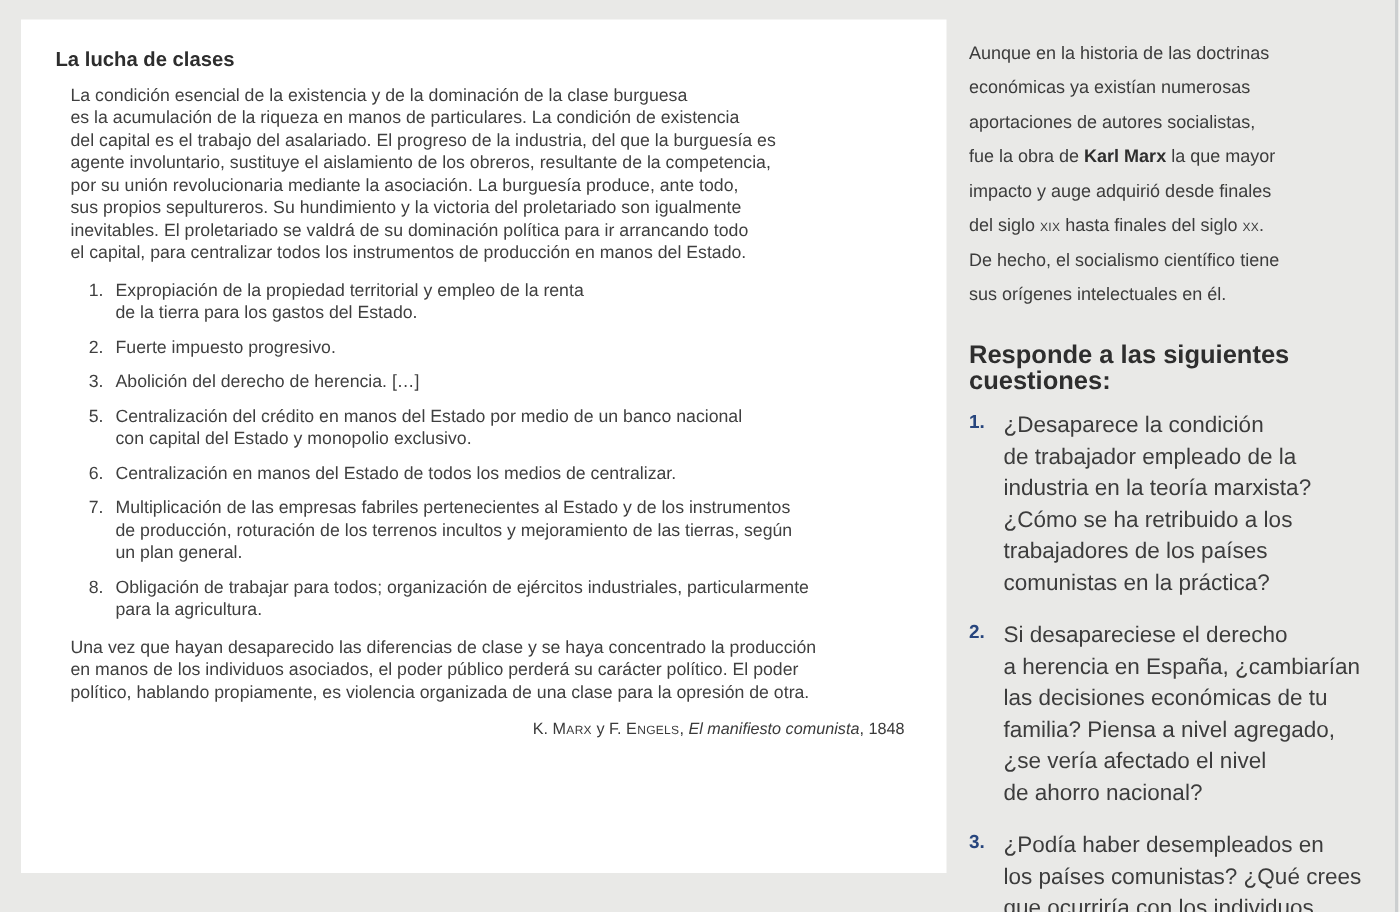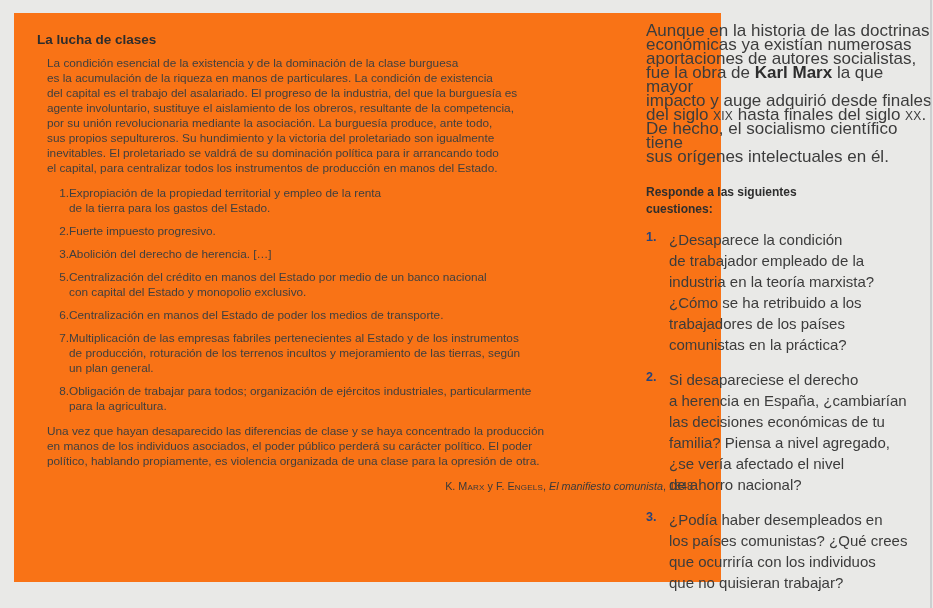--- a/index.html
+++ b/index.html
@@ -6,66 +6,66 @@
   body {
     width: 933px; height: 608px;
     position: relative;
     background: #e9e9e7;
     overflow: hidden;
     font-family: "Liberation Sans", sans-serif;
     color: #3f3f3f;
   }
   .doc-box {
     position: absolute; left: 14px; top: 13px;
-    width: 707px; height: 569px;
+    width: 617px; height: 569px;
     box-sizing: border-box;
-    background: #f97316;
+    background: #ffffff;
     padding: 19px 24px 0 23px;
   }
   .doc-title {
     font-size: 13.5px; font-weight: bold; color: #2d2d2d;
     margin: 0 0 9px 0;
   }
   .body-text {
     font-size: 11.8px; line-height: 15px;
     white-space: pre-line;
     margin: 0 0 10px 10px;
   }
   .measures { margin: 2px 0 10px 0; }
   .measure { display: flex; margin-bottom: 8px; }
   .m-num {
     flex: none; width: 18px; margin-left: 14px;
     text-align: right;
     font-size: 11.8px; line-height: 15px;
   }
   .m-text {
-    margin-left: 0;
+    margin-left: 8px;
     font-size: 11.8px; line-height: 15px;
     white-space: pre-line;
   }
   .citation {
     font-size: 10.8px; line-height: 14px;
     text-align: right;
     margin: 1px 4px 0 0;
     color: #3a3a3a;
   }
   .sc { font-variant: small-caps; letter-spacing: 0.2px; }
   .work { font-style: italic; }
   .sidebar {
     position: absolute; left: 646px; top: 24px; width: 286px;
     color: #3c3c3c;
   }
   .sb-text {
-    font-size: 17px; line-height: 14px;
+    font-size: 12px; line-height: 23px;
     white-space: pre-line;
     margin: 0 0 20px 0;
   }
   .sb-bold { font-weight: bold; color: #2e2e2e; }
   .sb-heading {
-    font-size: 12px; line-height: 17px; font-weight: bold;
+    font-size: 17px; line-height: 17px; font-weight: bold;
     color: #2e2e2e;
     white-space: pre-line;
     margin: 0 0 11px 0;
   }
   .question { display: flex; margin-bottom: 14px; }
   .q-num {
     flex: none; width: 16px;
     font-weight: bold;
     font-size: 12.6px; line-height: 17px;
   }
@@ -109,21 +109,21 @@
       <span class="m-num">3.</span>
       <span class="m-text">Abolición del derecho de herencia. […]</span>
     </div>
     <div class="measure">
       <span class="m-num">5.</span>
       <span class="m-text">Centralización del crédito en manos del Estado por medio de un banco nacional
 con capital del Estado y monopolio exclusivo.</span>
     </div>
     <div class="measure">
       <span class="m-num">6.</span>
-      <span class="m-text">Centralización en manos del Estado de poder los medios de transporte.</span>
+      <span class="m-text">Centralización en manos del Estado de todos los medios de centralizar.</span>
     </div>
     <div class="measure">
       <span class="m-num">7.</span>
       <span class="m-text">Multiplicación de las empresas fabriles pertenecientes al Estado y de los instrumentos
 de producción, roturación de los terrenos incultos y mejoramiento de las tierras, según
 un plan general.</span>
     </div>
     <div class="measure">
       <span class="m-num">8.</span>
       <span class="m-text">Obligación de trabajar para todos; organización de ejércitos industriales, particularmente

